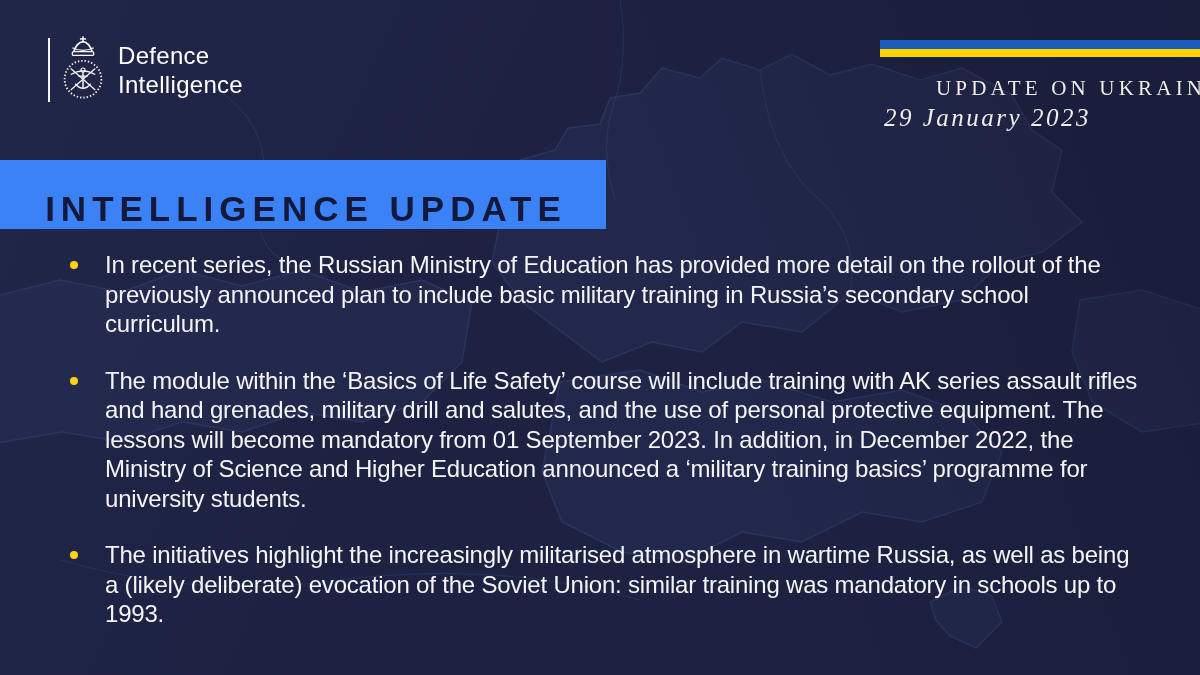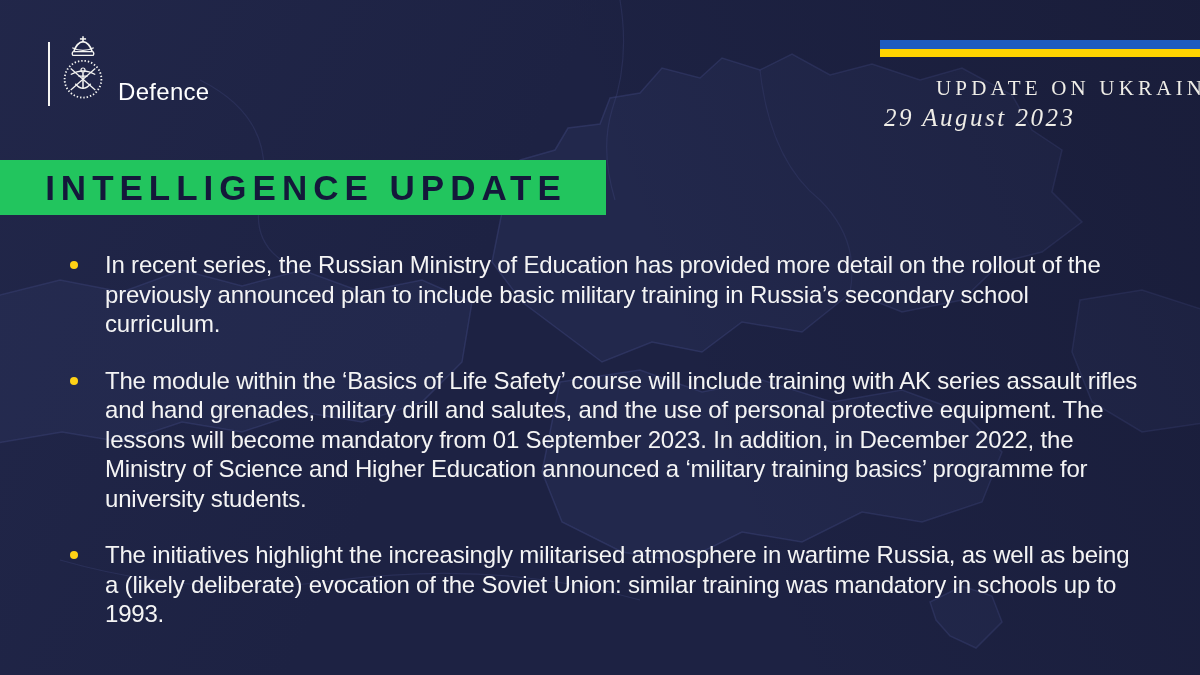--- a/index.html
+++ b/index.html
@@ -12,21 +12,21 @@
   }
   .map-svg{position:absolute;left:0;top:0;width:1200px;height:675px;}
   .texture{
     position:absolute;inset:0;
     background:
       linear-gradient(115deg, rgba(46,52,92,0.25) 0%, rgba(0,0,0,0) 40%),
       linear-gradient(250deg, rgba(20,22,45,0.4) 0%, rgba(0,0,0,0) 45%);
   }
 
   
-  .logo{position:absolute;left:48px;top:34px;display:flex;align-items:flex-end;}
+  .logo{position:absolute;left:48px;top:34px;display:flex;align-items:center;}
   .logo-divider{width:2px;height:64px;background:#f5f5f2;margin-right:10px;}
   .crest{width:46px;height:72px;margin-right:12px;}
   .logo-text{color:#ffffff;font-size:24px;line-height:29px;letter-spacing:0.3px;font-weight:normal;}
 
   
   .flag-bar{position:absolute;left:880px;top:40px;width:320px;height:17px;}
   .flag-blue{height:9px;background:#1d5cbf;}
   .flag-yellow{height:8px;background:#ffd400;}
   .update-title{
     position:absolute;left:936px;top:76px;
@@ -36,23 +36,23 @@
   }
   .update-date{
     position:absolute;left:884px;top:104px;
     font-family:"Liberation Serif", serif;font-style:italic;
     color:#efede7;font-size:25px;letter-spacing:2.5px;
     white-space:nowrap;
   }
 
   
   .banner{
-    position:absolute;left:0;top:160px;width:606px;height:55px;
-    background:#22c55e;
-    display:flex;align-items:center;justify-content:center;
+    position:absolute;left:0;top:160px;width:606px;height:69px;
+    background:#3b82f6;
+    display:flex;align-items:flex-end;justify-content:center;
   }
   .banner-label{
     color:#14183a;font-size:35px;font-weight:bold;letter-spacing:6px;
     white-space:nowrap;padding-left:6px;
   }
 
   
   .bullets{position:absolute;left:70px;top:250px;width:1078px;}
   .bullet-row{display:flex;margin-bottom:27px;}
   .bullet-dot{
@@ -105,29 +105,30 @@
 
       <path d="M14,52 Q30,42 46,52" stroke-width="1.6"></path>
 
       <circle cx="30" cy="46" r="2.6" stroke-width="1.6"></circle>
       <line x1="30" y1="49" x2="30" y2="70"></line>
       <line x1="24" y1="54" x2="36" y2="54" stroke-width="1.6"></line>
       <path d="M20,64 Q30,76 40,64" stroke-width="1.8"></path>
     </svg>
     <div class="logo-text">
       <div>Defence</div>
+      <div>Intelligence</div>
     </div>
   </div>
 
   <div class="flag-bar">
     <div class="flag-blue"></div>
     <div class="flag-yellow"></div>
   </div>
   <div class="update-title">UPDATE ON UKRAINE</div>
-  <div class="update-date">29 August 2023</div>
+  <div class="update-date">29 January 2023</div>
 
   <div class="banner">
     <div class="banner-label">INTELLIGENCE UPDATE</div>
   </div>
 
   <div class="bullets">
     <div class="bullet-row">
       <div class="bullet-dot"></div>
       <div class="bullet-text">In recent series, the Russian Ministry of Education has provided more detail on the rollout of the previously announced plan to include basic military training in Russia’s secondary school curriculum.</div>
     </div>

